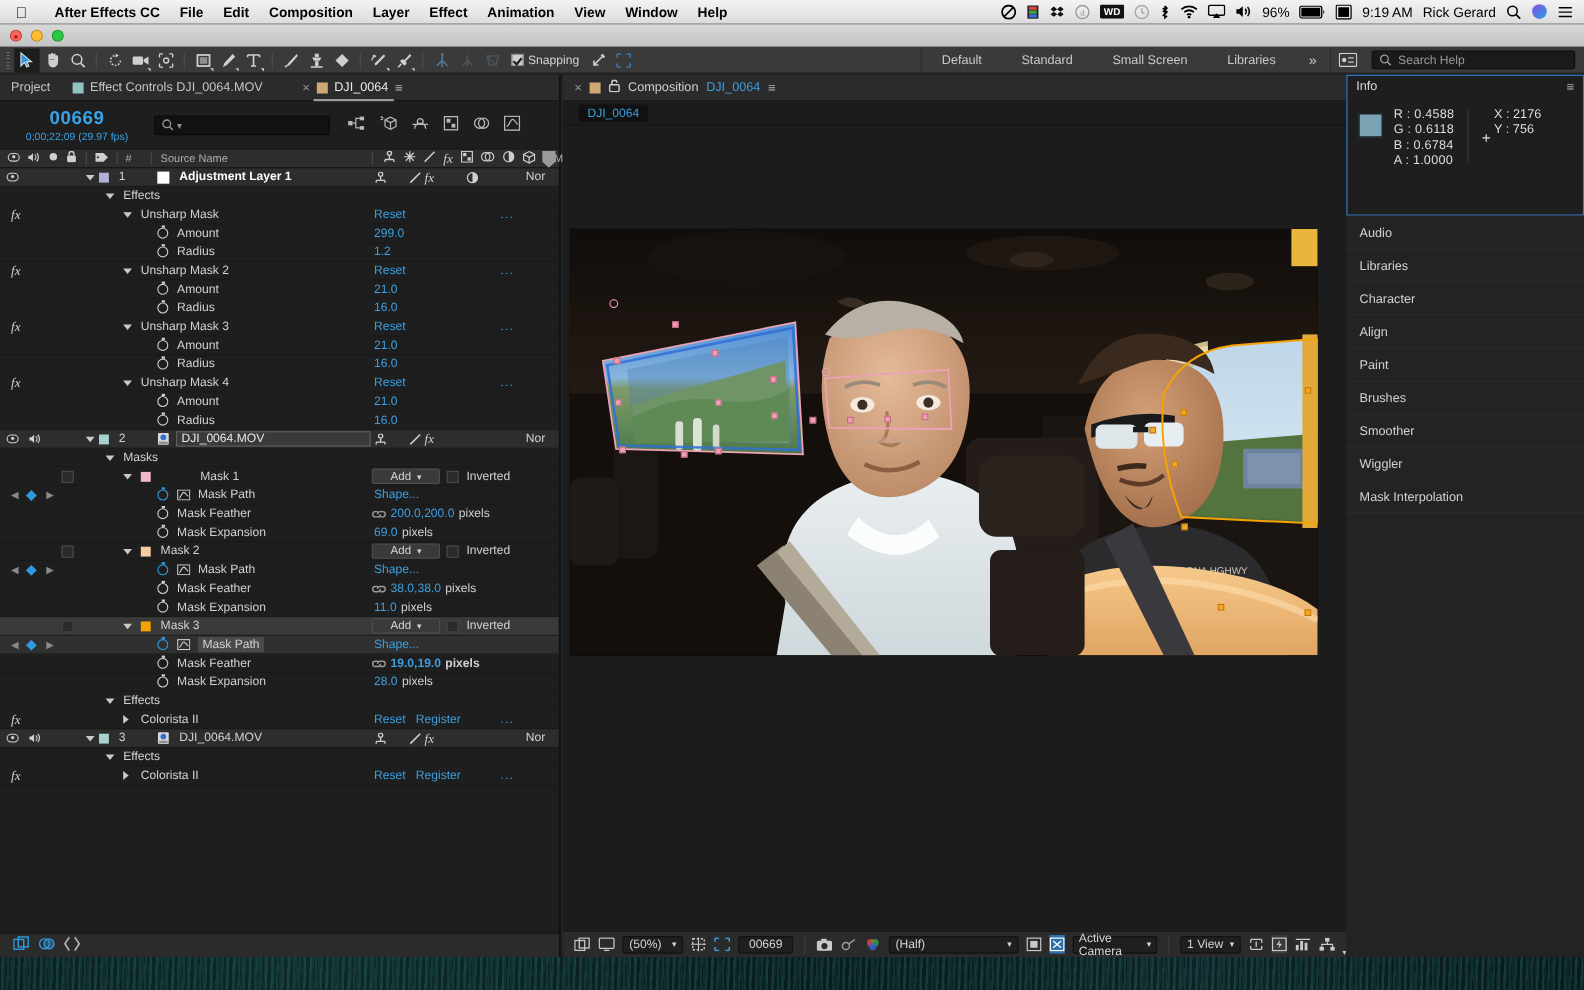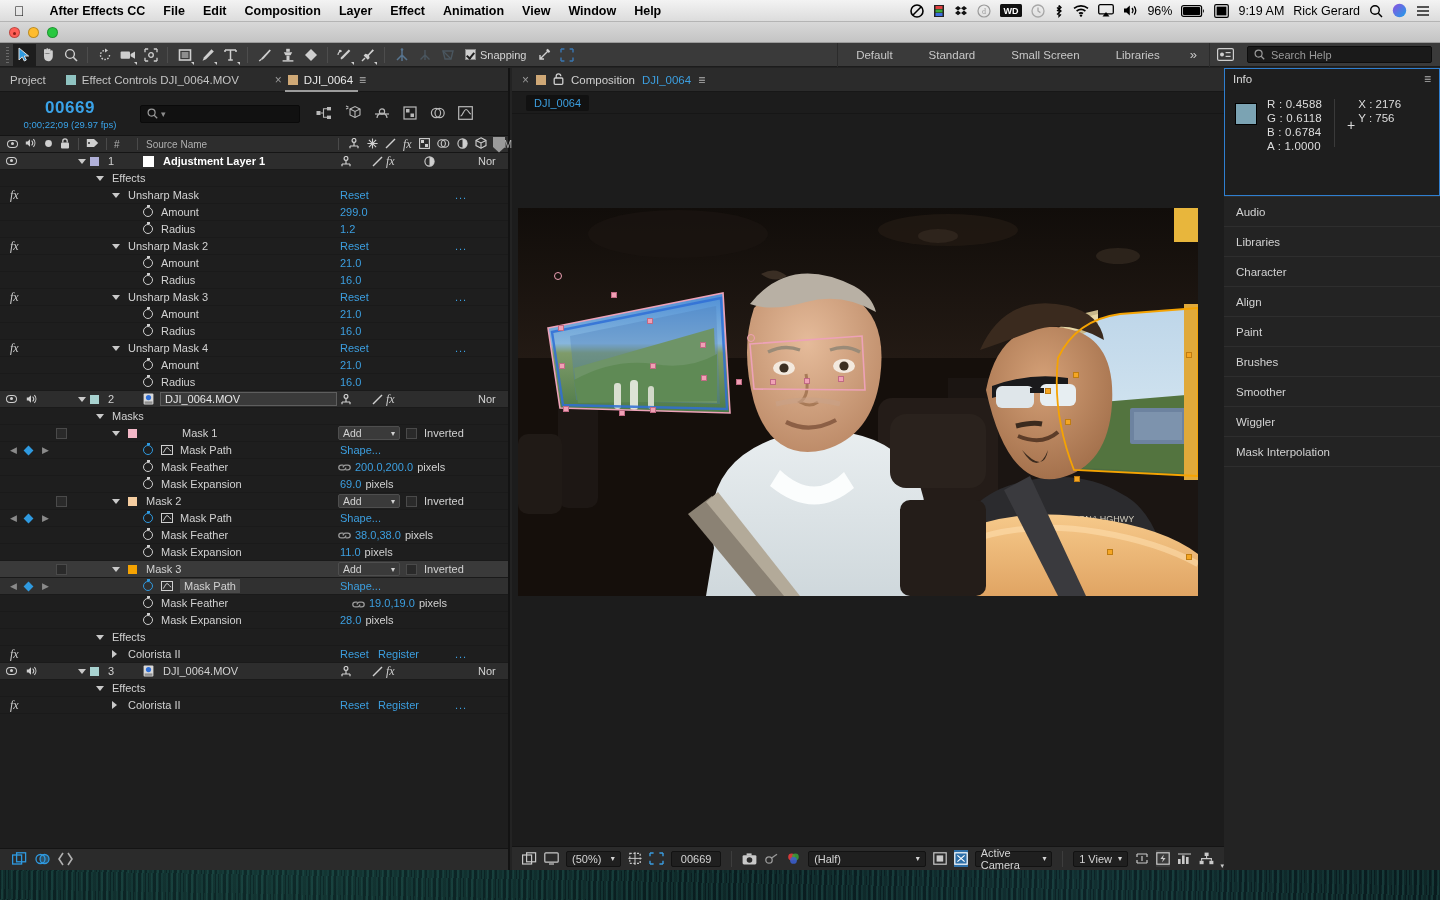--- a/index.html
+++ b/index.html
@@ -141,21 +141,21 @@
         border-left:5px solid #c9c9c9;}
   .sw{ width:9px;height:9px;display:inline-block;}
   .stopw{ width:10px;height:10px;border:1.3px solid #cfcfcf;border-radius:50%;position:relative;display:inline-block;}
   .stopw::before{content:"";position:absolute;left:3.3px;top:-3px;width:3px;height:2px;background:#cfcfcf;}
   .stopw.on{ border-color:#2f9ae0;}
   .stopw.on::before{background:#2f9ae0;}
   .kfdia{ width:7px;height:7px;background:#2f9ae0;transform:rotate(45deg);display:inline-block;}
   .namebox{ background:#3a3a3a; border:1px solid #5e5e5e; height:14px; display:flex;
             align-items:center; padding:0 4px; color:#e6e6e6; }
   .addsel{ width:62px;height:14px;background:#3a3a3a;border:1px solid #4e4e4e;border-radius:2px;
-           display:flex;align-items:center;justify-content:space-between;padding:0 4px;font-size:10.5px;}
+           display:flex;align-items:center;justify-content:space-between;padding:0 16px;font-size:10.5px;}
   .invchk{ width:11px;height:11px;background:#2a2a2a;border:1px solid #4a4a4a;}
   .fxtag{ font-style:italic; font-family:"Liberation Serif", serif; font-size:12px; color:#cfcfcf;}
   .eyeicon{ width:11px;height:8px;border:1.2px solid #cfcfcf;border-radius:60% 60% 60% 60%/ 80% 80% 80% 80%;
             position:relative; display:inline-block;}
   .eyeicon::after{content:"";position:absolute;left:3.1px;top:1.1px;width:3px;height:3px;border-radius:50%;background:#cfcfcf;}
 
   .tlbottom{ height:22px; background:#2b2b2b; border-top:1px solid #141414;
              display:flex; align-items:center; gap:8px; padding-left:12px;}
 
   
@@ -1128,21 +1128,21 @@
                 <span class="blue">Shape...</span>
               </span>
             </div>
             <div class="row">
               <span class="cell" style="left: 143px; display: flex; align-items: center; gap: 4px;">
                 <span class="stopw"></span>
               </span>
               <span class="cell" style="left: 161px; display: flex; align-items: center; gap: 4px;">
                 <span>Mask Feather</span>
               </span>
-              <span class="cell" style="left: 352px; display: flex; align-items: flex-end; gap: 4px;">
+              <span class="cell" style="left: 338px; display: flex; align-items: center; gap: 4px; font-weight: bold;">
                 <svg width="13" height="9" viewBox="0 0 13 9">
                   <path d="M5.2 4.5 a2.4 2.4 0 0 1 2.4 -2.4 h2.2 a2.4 2.4 0 0 1 0 4.8 h-2.2" fill="none" stroke="#9a9a9a" stroke-width="1.3"></path>
                   <path d="M7.8 4.5 a2.4 2.4 0 0 1 -2.4 2.4 h-2.2 a2.4 2.4 0 0 1 0 -4.8 h2.2" fill="none" stroke="#9a9a9a" stroke-width="1.3"></path>
                 </svg>
                 <span class="blue">19.0,19.0</span>
                 <span>pixels</span>
               </span>
             </div>
             <div class="row">
               <span class="cell" style="left: 143px; display: flex; align-items: center; gap: 4px;">

